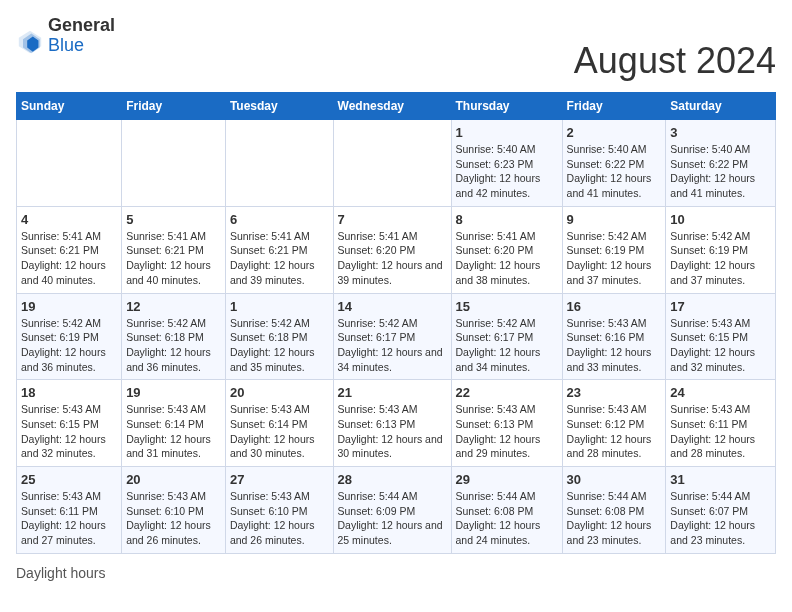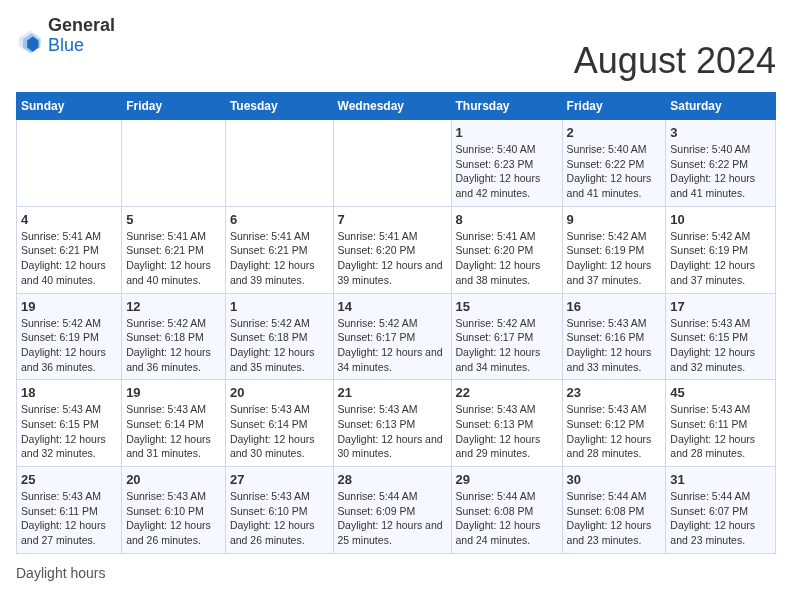--- a/index.html
+++ b/index.html
@@ -282,21 +282,21 @@
 Sunset: 6:13 PM
 Daylight: 12 hours and 29 minutes.</div>
         </td>
         <td>
           <span class="date-num">23</span>
           <div class="cell-text" style="white-space: pre-line;">Sunrise: 5:43 AM
 Sunset: 6:12 PM
 Daylight: 12 hours and 28 minutes.</div>
         </td>
         <td>
-          <span class="date-num">45</span>
+          <span class="date-num">24</span>
           <div class="cell-text" style="white-space: pre-line;">Sunrise: 5:43 AM
 Sunset: 6:11 PM
 Daylight: 12 hours and 28 minutes.</div>
         </td>
       </tr>
       <tr>
         <td>
           <span class="date-num">25</span>
           <div class="cell-text" style="white-space: pre-line;">Sunrise: 5:43 AM
 Sunset: 6:11 PM

